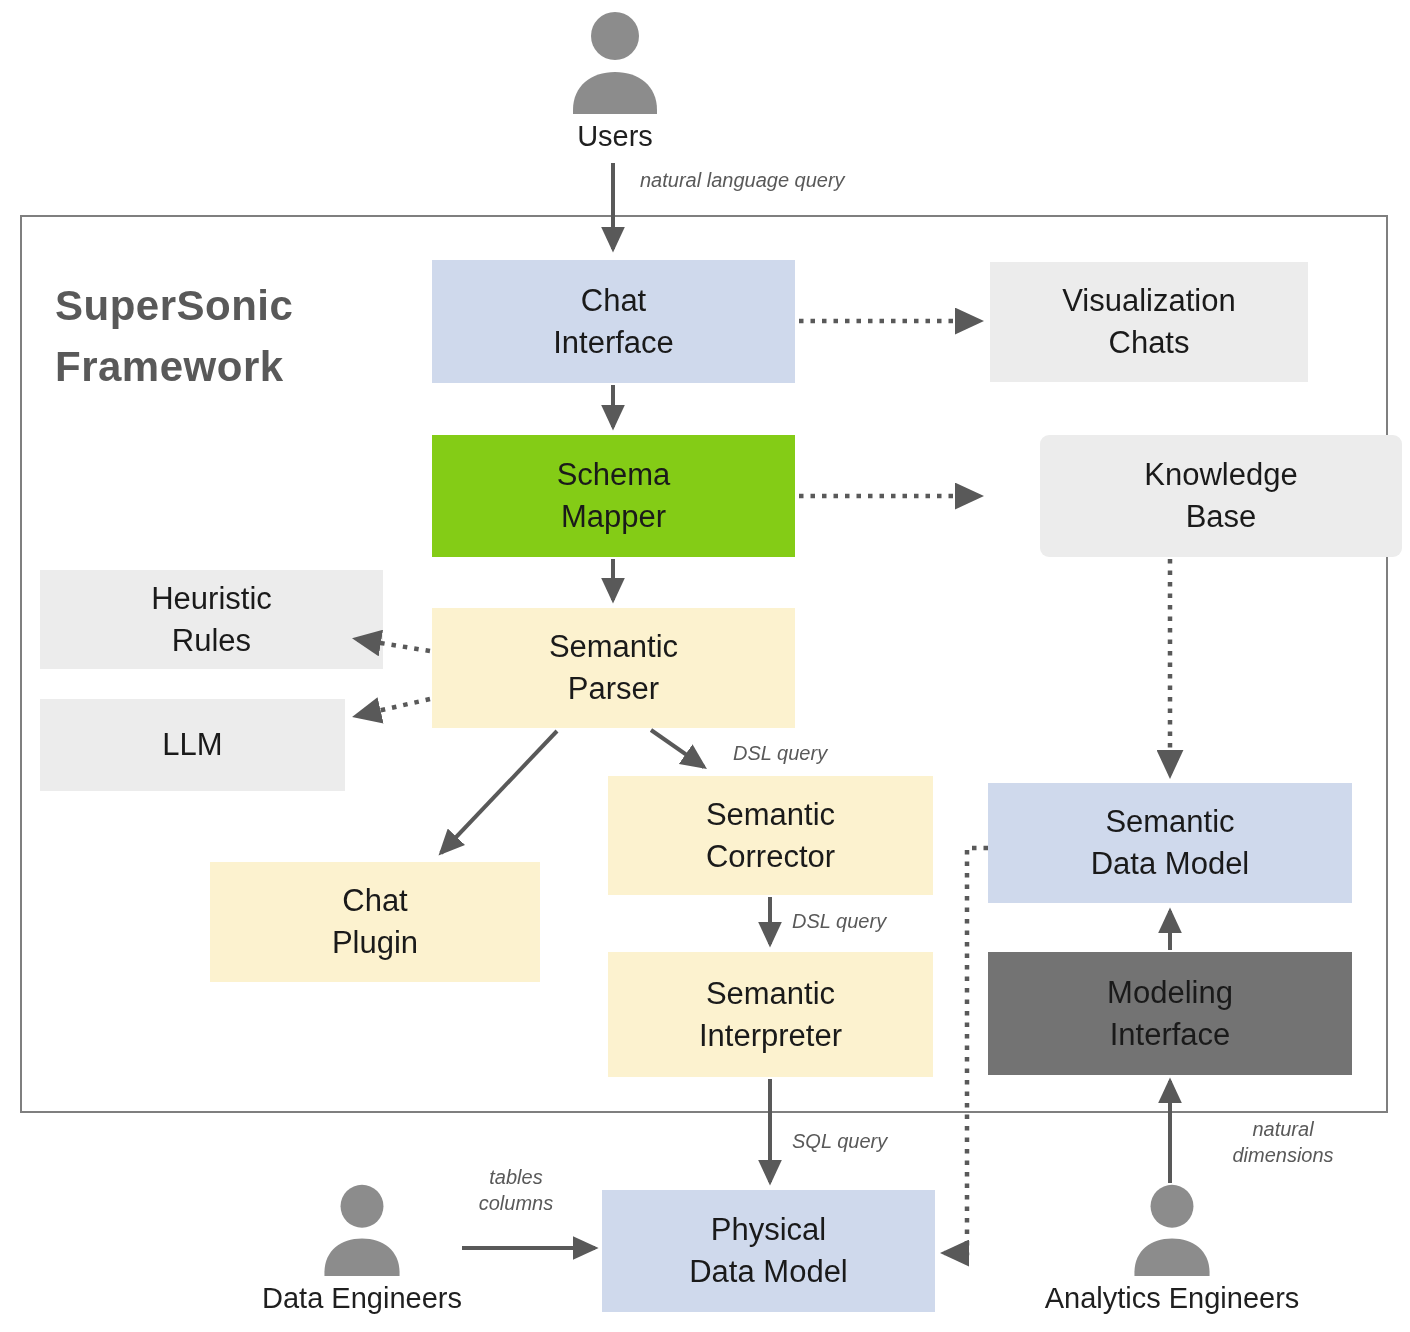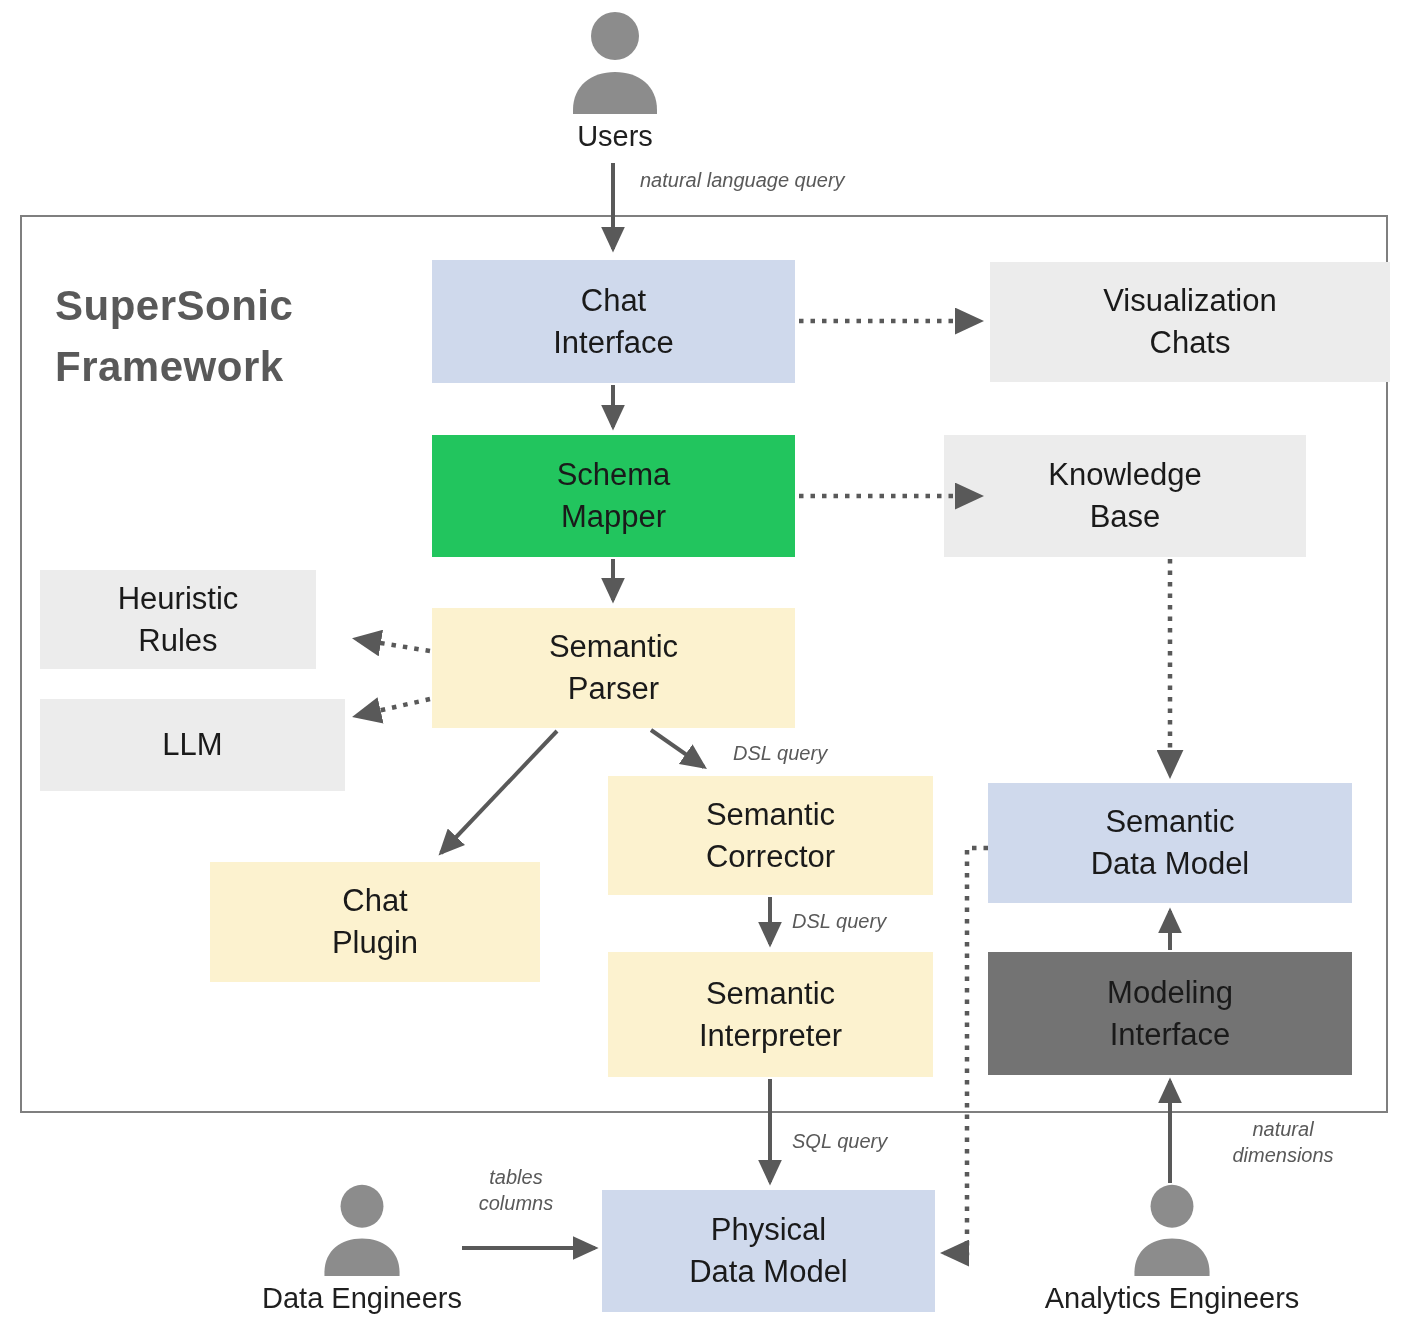--- a/index.html
+++ b/index.html
@@ -34,27 +34,27 @@
 <body>
 
 <div class="canvas">
 
   <div class="frame"></div>
   <div class="frame-title">SuperSonic
 Framework</div>
 
   <div class="node" style="left: 432px; top: 260px; width: 363px; height: 123px; background: rgb(207, 217, 236);">Chat
 Interface</div>
-  <div class="node" style="left: 990px; top: 262px; width: 400px; height: 120px; background: rgb(236, 236, 236);">Visualization
+  <div class="node" style="left: 990px; top: 262px; width: 318px; height: 120px; background: rgb(236, 236, 236);">Visualization
 Chats</div>
-  <div class="node" style="left: 432px; top: 435px; width: 363px; height: 122px; background: #22c55e;">Schema
+  <div class="node" style="left: 432px; top: 435px; width: 363px; height: 122px; background: #84cc16;">Schema
 Mapper</div>
-  <div class="node" style="left: 944px; top: 435px; width: 362px; height: 122px; background: rgb(236, 236, 236);">Knowledge
+  <div class="node" style="left: 1040px; top: 435px; width: 362px; height: 122px; background: rgb(236, 236, 236); border-radius: 9px;">Knowledge
 Base</div>
-  <div class="node" style="left: 40px; top: 570px; width: 276px; height: 99px; background: rgb(236, 236, 236);">Heuristic
+  <div class="node" style="left: 40px; top: 570px; width: 343px; height: 99px; background: rgb(236, 236, 236);">Heuristic
 Rules</div>
   <div class="node" style="left: 40px; top: 699px; width: 305px; height: 92px; background: rgb(236, 236, 236);">LLM</div>
   <div class="node" style="left: 432px; top: 608px; width: 363px; height: 120px; background: rgb(252, 242, 207);">Semantic
 Parser</div>
   <div class="node" style="left: 608px; top: 776px; width: 325px; height: 119px; background: rgb(252, 242, 207);">Semantic
 Corrector</div>
   <div class="node" style="left: 210px; top: 862px; width: 330px; height: 120px; background: rgb(252, 242, 207);">Chat
 Plugin</div>
   <div class="node" style="left: 608px; top: 952px; width: 325px; height: 125px; background: rgb(252, 242, 207);">Semantic
 Interpreter</div>

